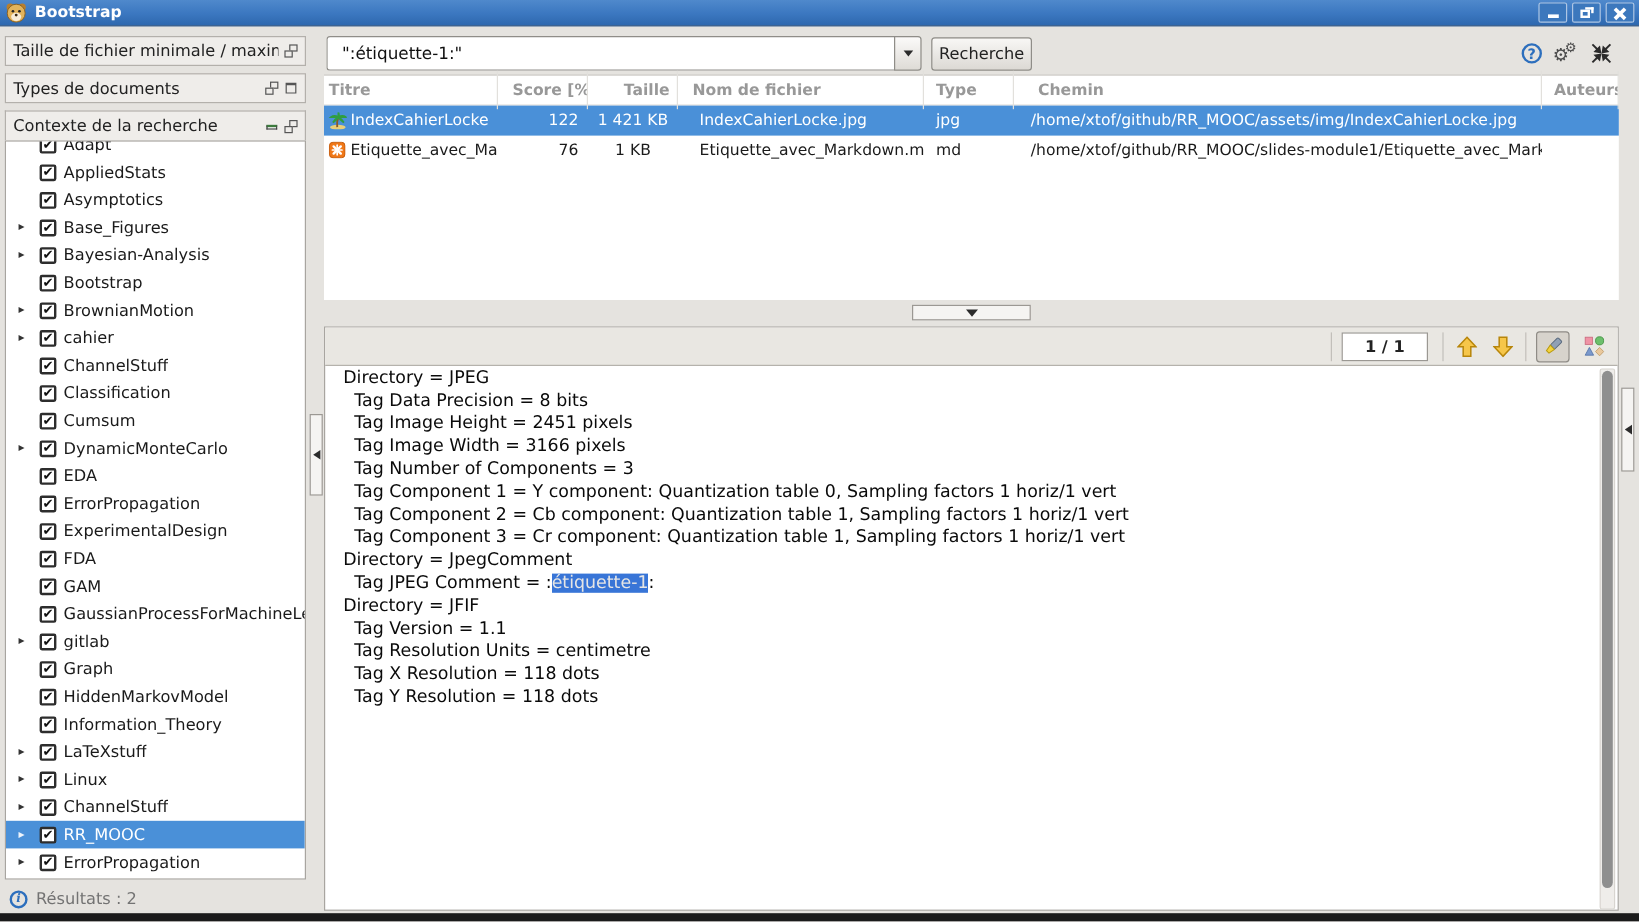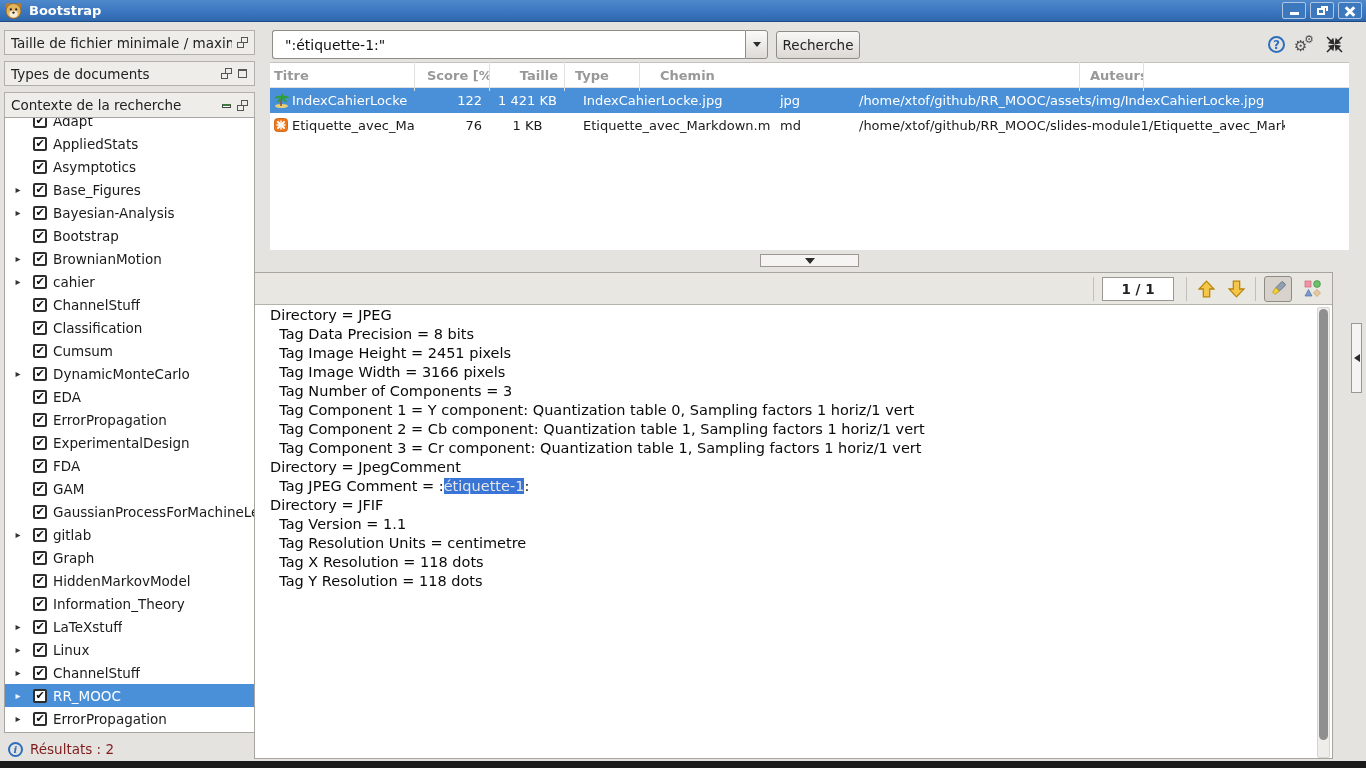--- a/index.html
+++ b/index.html
@@ -36,21 +36,21 @@
 .tree-row.selected{background:#4a90d8;color:#fff}
 .tree-arrow{width:14px;flex:0 0 14px;font-size:10px;color:#333;text-align:center}
 .tree-row.selected .tree-arrow{color:#eef4fb}
 .tree-checkbox{width:14px;height:14px;flex:0 0 14px;border:2px solid #2d2d2d;border-radius:2px;background:#fff;
   margin:0 6px 0 8px;display:flex;align-items:center;justify-content:center;font-size:11px;color:#111;font-weight:bold;line-height:1}
 .tree-label{font-size:13.5px;overflow:hidden}
 
 #status-row{position:absolute;left:8px;top:739px;width:250px;height:20px;display:flex;align-items:center;gap:7px}
 .info-circle{width:15px;height:15px;border:2px solid #2d6fbd;border-radius:50%;color:#2d6fbd;
   font-size:10px;font-weight:bold;display:flex;align-items:center;justify-content:center;font-family:"DejaVu Serif",serif;font-style:italic}
-#status-text{color:#7f1d1d;font-size:13.5px}
+#status-text{color:#737373;font-size:13.5px}
 
 
 .vsash-btn{position:absolute;background:#f5f4f2;border:1px solid #9b9893;width:11px;display:flex;align-items:center;justify-content:center}
 .tri-left{width:0;height:0;border-top:4px solid transparent;border-bottom:4px solid transparent;border-right:6px solid #2b2b2b}
 #split-btn{position:absolute;left:760px;top:254px;width:99px;height:13px;background:#f5f4f2;border:1px solid #9b9893;
   display:flex;align-items:center;justify-content:center}
 .tri-down{width:0;height:0;border-left:5px solid transparent;border-right:5px solid transparent;border-top:6px solid #2b2b2b}
 
 
 #search-input{position:absolute;left:272px;top:30px;width:473px;height:29px;background:#fff;
@@ -84,21 +84,21 @@
 .td.c-path{width:440px;padding-left:14px}
 .td.c-auth{width:64px;padding-left:10px}
 .tr.header .td.c-score{justify-content:flex-start;padding-left:12px}
 .tr.header .td.c-size{justify-content:flex-end;padding-right:6px}
 .tr.header .td.c-name{padding-left:12px}
 .tr.header .td.c-path{padding-left:20px}
 .tr.row.selected{background:#4a90d8;color:#fff}
 .file-icon{width:15px;height:15px;flex:0 0 15px;display:inline-flex}
 
 
-#preview{position:absolute;left:254px;top:272px;width:1079px;height:487px;background:#fff;border:1px solid #a8a5a0}
+#preview{position:absolute;left:270px;top:272px;width:1079px;height:487px;background:#fff;border:1px solid #a8a5a0}
 #preview-toolbar{position:absolute;left:0;top:0;width:100%;height:32px;background:#e9e7e2;border-bottom:1px solid #b5b2ac;
   display:flex;align-items:center;justify-content:flex-end;padding-right:8px;gap:8px}
 .tb-sep{width:1px;height:24px;background:#c2bfba}
 #page-box{width:72px;height:24px;background:#fff;border:1px solid #9b9893;display:flex;align-items:center;justify-content:center;
   font-size:13.5px;font-weight:bold;color:#222;margin-right:4px}
 .nav-arrow{width:22px;height:22px;display:flex;align-items:center;justify-content:center}
 #highlight-btn{width:28px;height:26px;background:#d7d3cc;border:1px solid #8f8c86;border-radius:3px;
   display:flex;align-items:center;justify-content:center}
 #shapes-btn{width:24px;height:26px;display:flex;align-items:center;justify-content:center}
 #preview-text{position:absolute;left:0;top:32px;width:1060px;height:454px;overflow:hidden;padding:1px 0 0 15px}
@@ -345,20 +345,21 @@
     <line x1="16" y1="16" x2="11.5" y2="11.5"></line>
       <polygon points="9.5,9.5 13.5,10.2 10.2,13.5"></polygon>
   </g>
 </svg>
 
 <div id="results">
   <div class="tr header">
     <div class="td c-title">Titre</div>
     <div class="td c-score">Score [%]</div>
     <div class="td c-size">Taille</div>
+    <div class="td c-name">Nom de fichier</div>
     <div class="td c-type">Type</div>
     <div class="td c-path">Chemin</div>
     <div class="td c-auth">Auteurs</div>
   </div>
   <div id="results-body">
       <div class="tr row selected">
         <div class="td c-title">
           <span class="file-icon">
             <svg width="15" height="15" viewBox="0 0 15 15">
               <ellipse cx="7.5" cy="13" rx="6.5" ry="2" fill="#e8cf7a"></ellipse>

